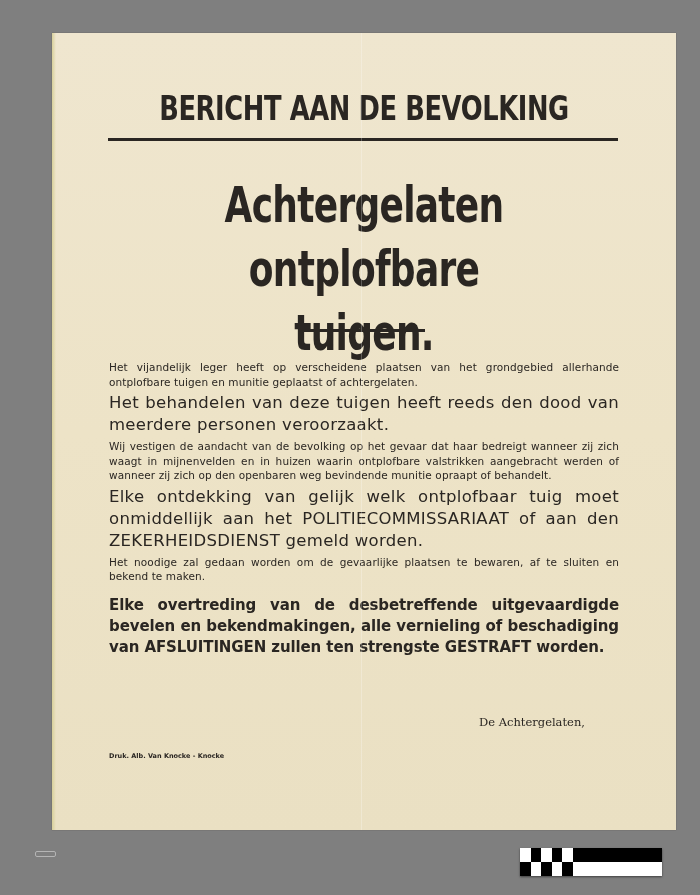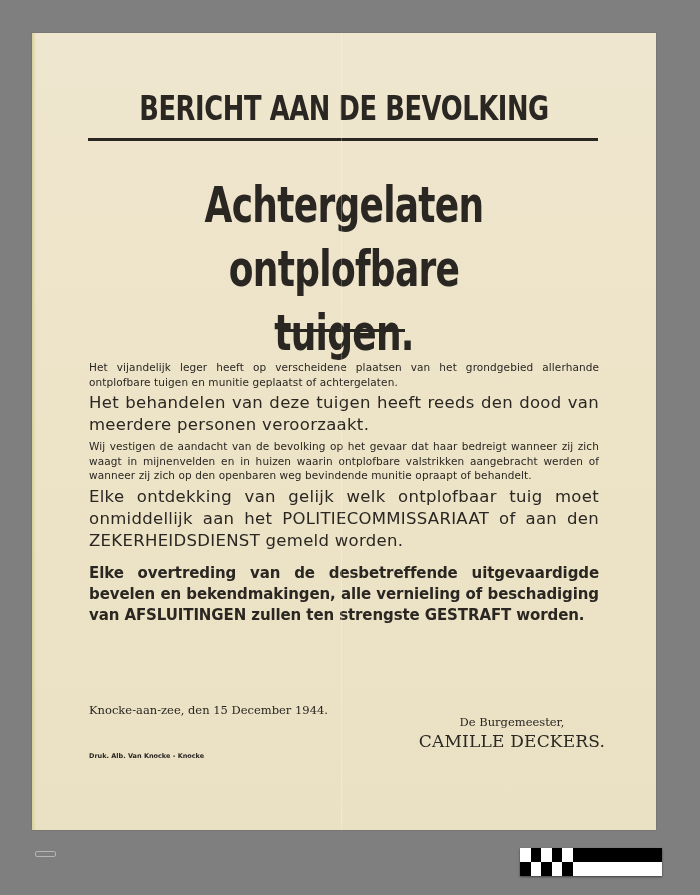--- a/index.html
+++ b/index.html
@@ -2,21 +2,21 @@
 <html><head>
 <meta charset="utf-8">
 <style>
   html, body { margin: 0; padding: 0; }
   body {
     width: 700px; height: 895px; background: #7f7f7f;
     position: relative; overflow: hidden;
     font-family: "DejaVu Sans", sans-serif;
   }
   .paper {
-    position: absolute; left: 32px; top: 33px; width: 624px; height: 797px;
+    position: absolute; left: 52px; top: 33px; width: 624px; height: 797px;
     background: linear-gradient(180deg, #efe6cf 0%, #ede3c7 50%, #eae0c3 100%);
     box-shadow: 0 0 1px #5a5550;
   }
   .paper::before {
     content: ""; position: absolute; left: 0; top: 0; bottom: 0; width: 4px;
     background: linear-gradient(90deg, #d8d09a, rgba(0,0,0,0));
   }
   .paper::after {
     content: ""; position: absolute; left: 49.5%; top: 0; bottom: 0; width: 1px;
     background: rgba(255,255,255,0.25);
@@ -96,26 +96,25 @@
     <div>Achtergelaten ontplofbare</div>
     <div>tuigen.</div>
   </div>
   <div class="rule-short"></div>
 
   <div class="body ink">
     <p class="p-small">Het vijandelijk leger heeft op verscheidene plaatsen van het grondgebied allerhande ontplofbare tuigen en munitie geplaatst of achtergelaten.</p>
     <p class="p-large">Het behandelen van deze tuigen heeft reeds den dood van meerdere personen veroorzaakt.</p>
     <p class="p-small">Wij vestigen de aandacht van de bevolking op het gevaar dat haar bedreigt wanneer zij zich waagt in mijnenvelden en in huizen waarin ontplofbare valstrikken aangebracht werden of wanneer zij zich op den openbaren weg bevindende munitie opraapt of behandelt.</p>
     <p class="p-large">Elke ontdekking van gelijk welk ontplofbaar tuig moet onmiddellijk aan het POLITIECOMMISSARIAAT of aan den ZEKERHEIDSDIENST gemeld worden.</p>
+    <p class="p-small">Het noodige zal gedaan worden om de gevaarlijke plaatsen te bewaren, af te sluiten en bekend te maken.</p>
     <p class="p-bold">Elke overtreding van de desbetreffende uitgevaardigde bevelen en bekendmakingen, alle vernieling of beschadiging van AFSLUITINGEN zullen ten strengste GESTRAFT worden.</p>
   </div>
 
-  <div class="date ink">Knocke-aan-zee, den 15 December 1944.</div>
-  <div class="sig-role ink">De Burgemeester,</div>
-  <div class="sig-name ink">CAMILLE DECKERS.</div>
+  <div class="sig-role ink">De Achtergelaten,</div>
   <div class="printer ink">Druk. Alb. Van Knocke - Knocke</div>
 </div>
 
 <div class="tab-mark"></div>
 
 <div class="scale">
   <div class="scale-row">
     <div class="sq" style="background:#fff"></div>
     <div class="sq" style="background:#000"></div>
     <div class="sq" style="background:#fff"></div>

